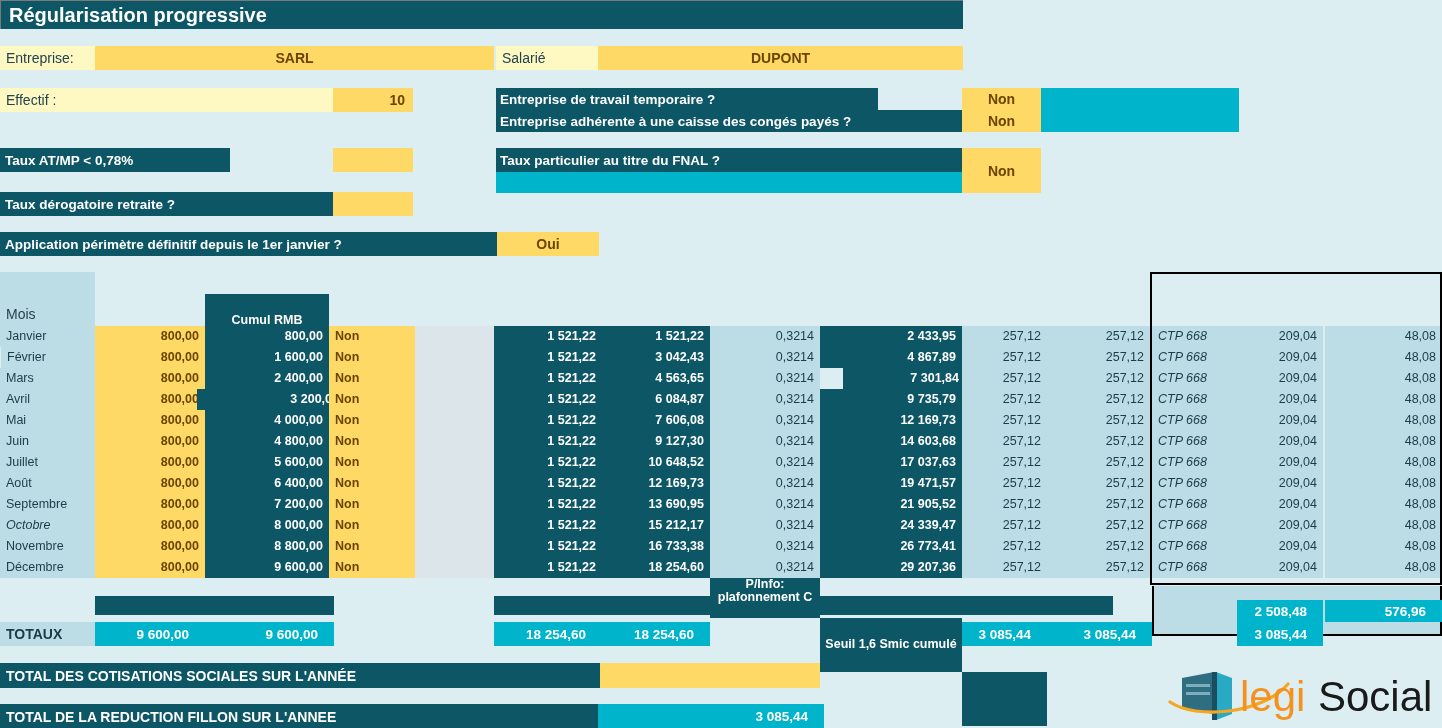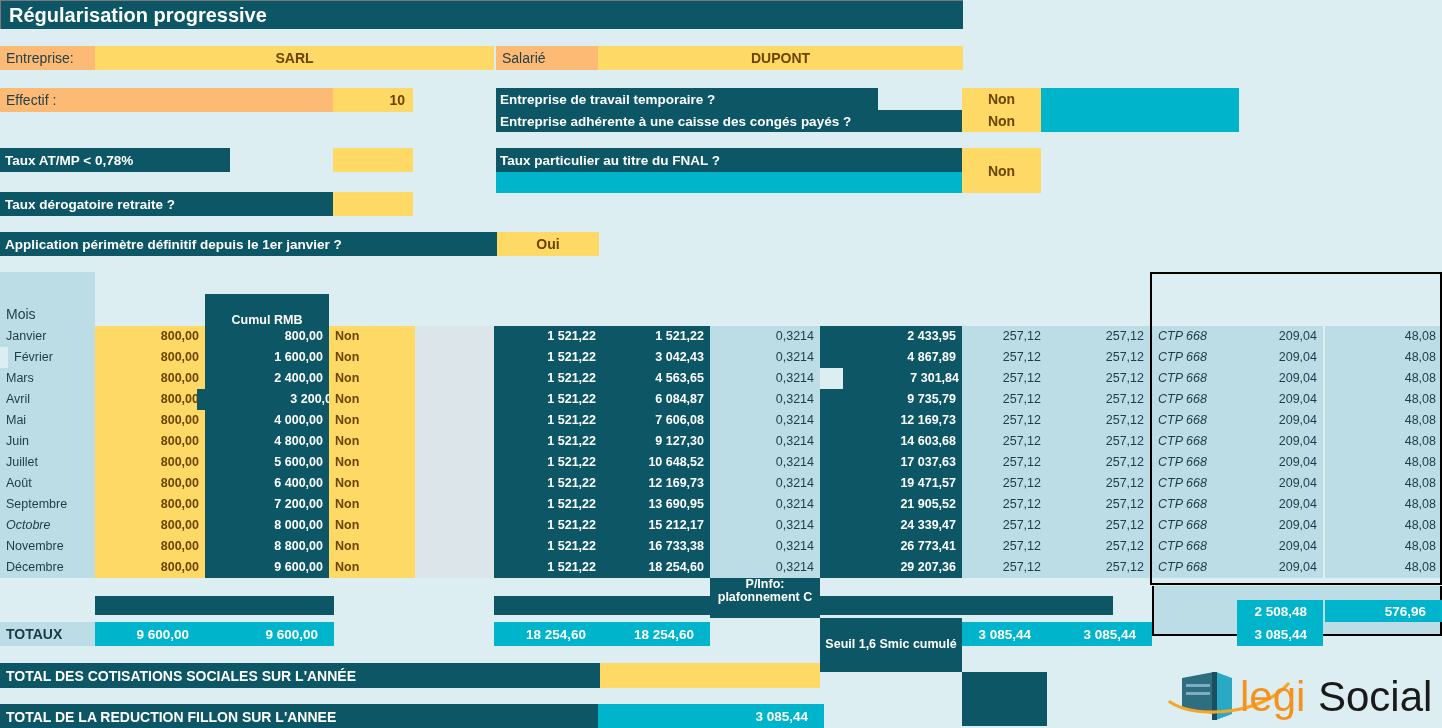--- a/index.html
+++ b/index.html
@@ -40,21 +40,21 @@
   
   .labelbar {
     display: flex; align-items: center;
     padding-left: 6px;
     font-weight: bold;
     color: #ffffff;
     background: #0d5665;
     font-size: 13.5px;
   }
   .labelbar.plain {
-    background: #fdba74;
+    background: #fef9c3;
     color: #24424f;
     font-weight: normal;
     font-size: 14px;
   }
   .valuecell {
     display: flex; align-items: center; justify-content: center;
     background: #ffd966;
     color: #6b4400;
     font-weight: bold;
     font-size: 14px;
@@ -237,21 +237,21 @@
       <div class="abs cell gb" style="left: 415px; top: 0px; width: 79px; height: 21px;"></div>
       <div class="abs cell dark" style="left: 494px; top: 0px; width: 108px; height: 21px;">1 521,22</div>
       <div class="abs cell dark" style="left: 602px; top: 0px; width: 108px; height: 21px;">1 521,22</div>
       <div class="abs cell lb" style="left: 710px; top: 0px; width: 110px; height: 21px;">0,3214</div>
       <div class="abs cell dark" style="left: 820px; top: 0px; width: 142px; height: 21px;">2 433,95</div>
       <div class="abs cell lb" style="left: 962px; top: 0px; width: 85px; height: 21px;">257,12</div>
       <div class="abs cell lb" style="left: 1047px; top: 0px; width: 103px; height: 21px;">257,12</div>
       <div class="abs cell lb ital l" style="left: 1152px; top: 0px; width: 86px; height: 21px;">CTP 668</div>
       <div class="abs cell lb" style="left: 1238px; top: 0px; width: 85px; height: 21px;">209,04</div>
       <div class="abs cell lb" style="left: 1325px; top: 0px; width: 117px; height: 21px;">48,08</div>
-      <div class="abs cell lb l" style="left: 8px; top: 21px; width: 95px; height: 21px;">Février</div>
+      <div class="abs cell lb l" style="left: 1px; top: 21px; width: 95px; height: 21px;">Février</div>
       <div class="abs cell yel" style="left: 95px; top: 21px; width: 110px; height: 21px;">800,00</div>
       <div class="abs cell dark" style="left: 205px; top: 21px; width: 124px; height: 21px;">1 600,00</div>
       <div class="abs cell yel l" style="left: 329px; top: 21px; width: 86px; height: 21px;">Non</div>
       <div class="abs cell gb" style="left: 415px; top: 21px; width: 79px; height: 21px;"></div>
       <div class="abs cell dark" style="left: 494px; top: 21px; width: 108px; height: 21px;">1 521,22</div>
       <div class="abs cell dark" style="left: 602px; top: 21px; width: 108px; height: 21px;">3 042,43</div>
       <div class="abs cell lb" style="left: 710px; top: 21px; width: 110px; height: 21px;">0,3214</div>
       <div class="abs cell dark" style="left: 820px; top: 21px; width: 142px; height: 21px;">4 867,89</div>
       <div class="abs cell lb" style="left: 962px; top: 21px; width: 85px; height: 21px;">257,12</div>
       <div class="abs cell lb" style="left: 1047px; top: 21px; width: 103px; height: 21px;">257,12</div>

